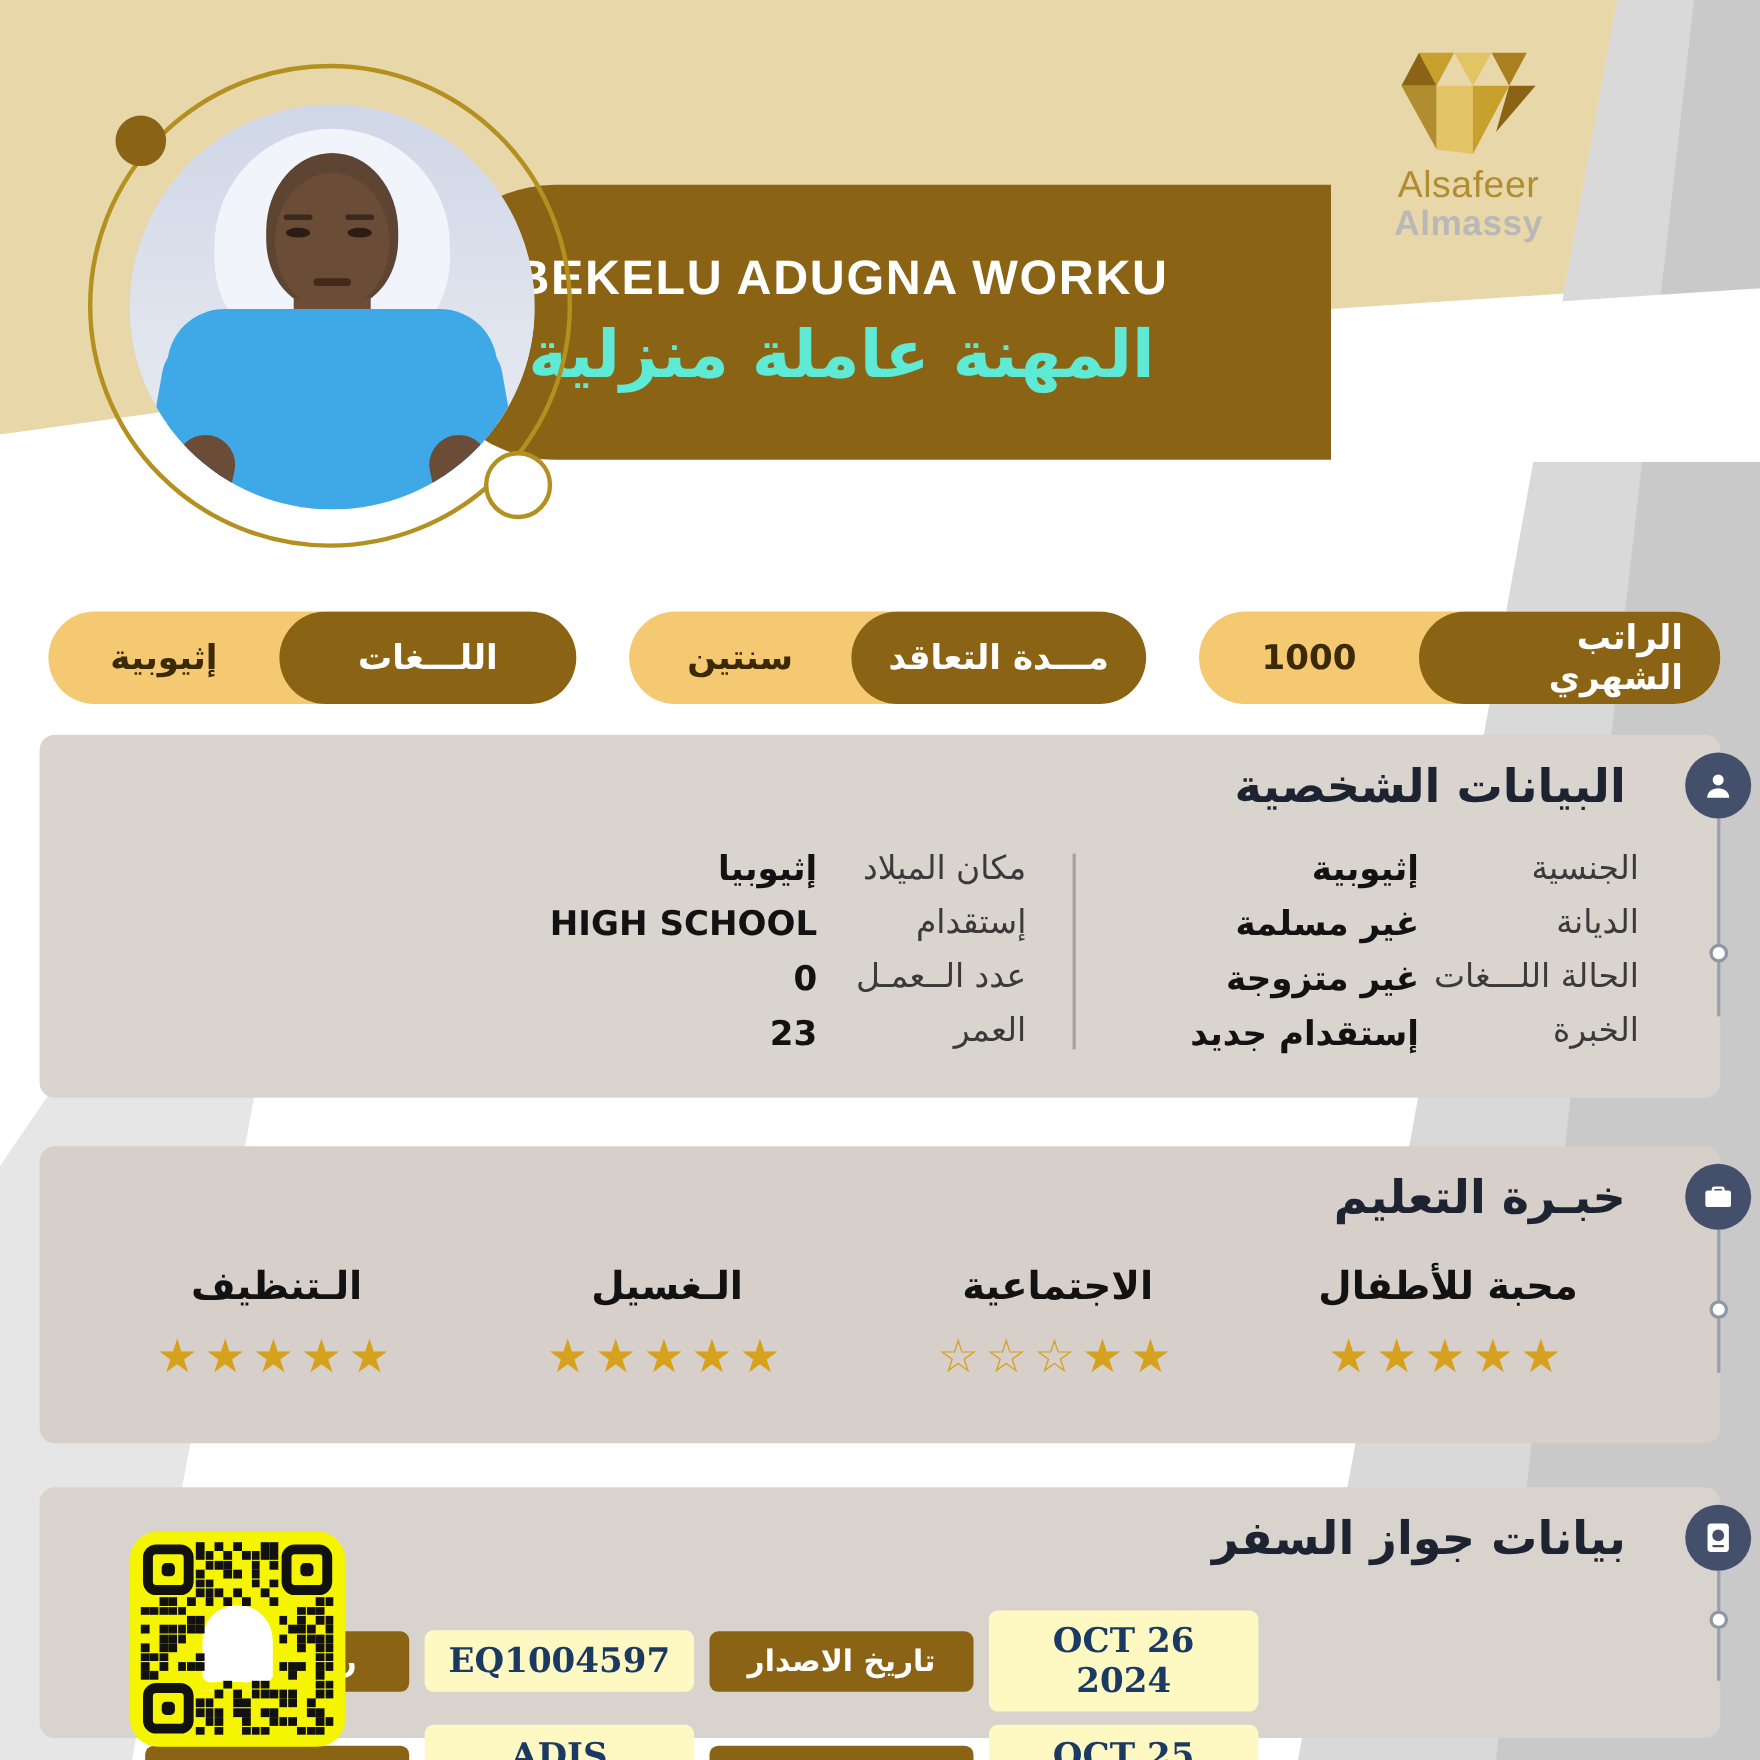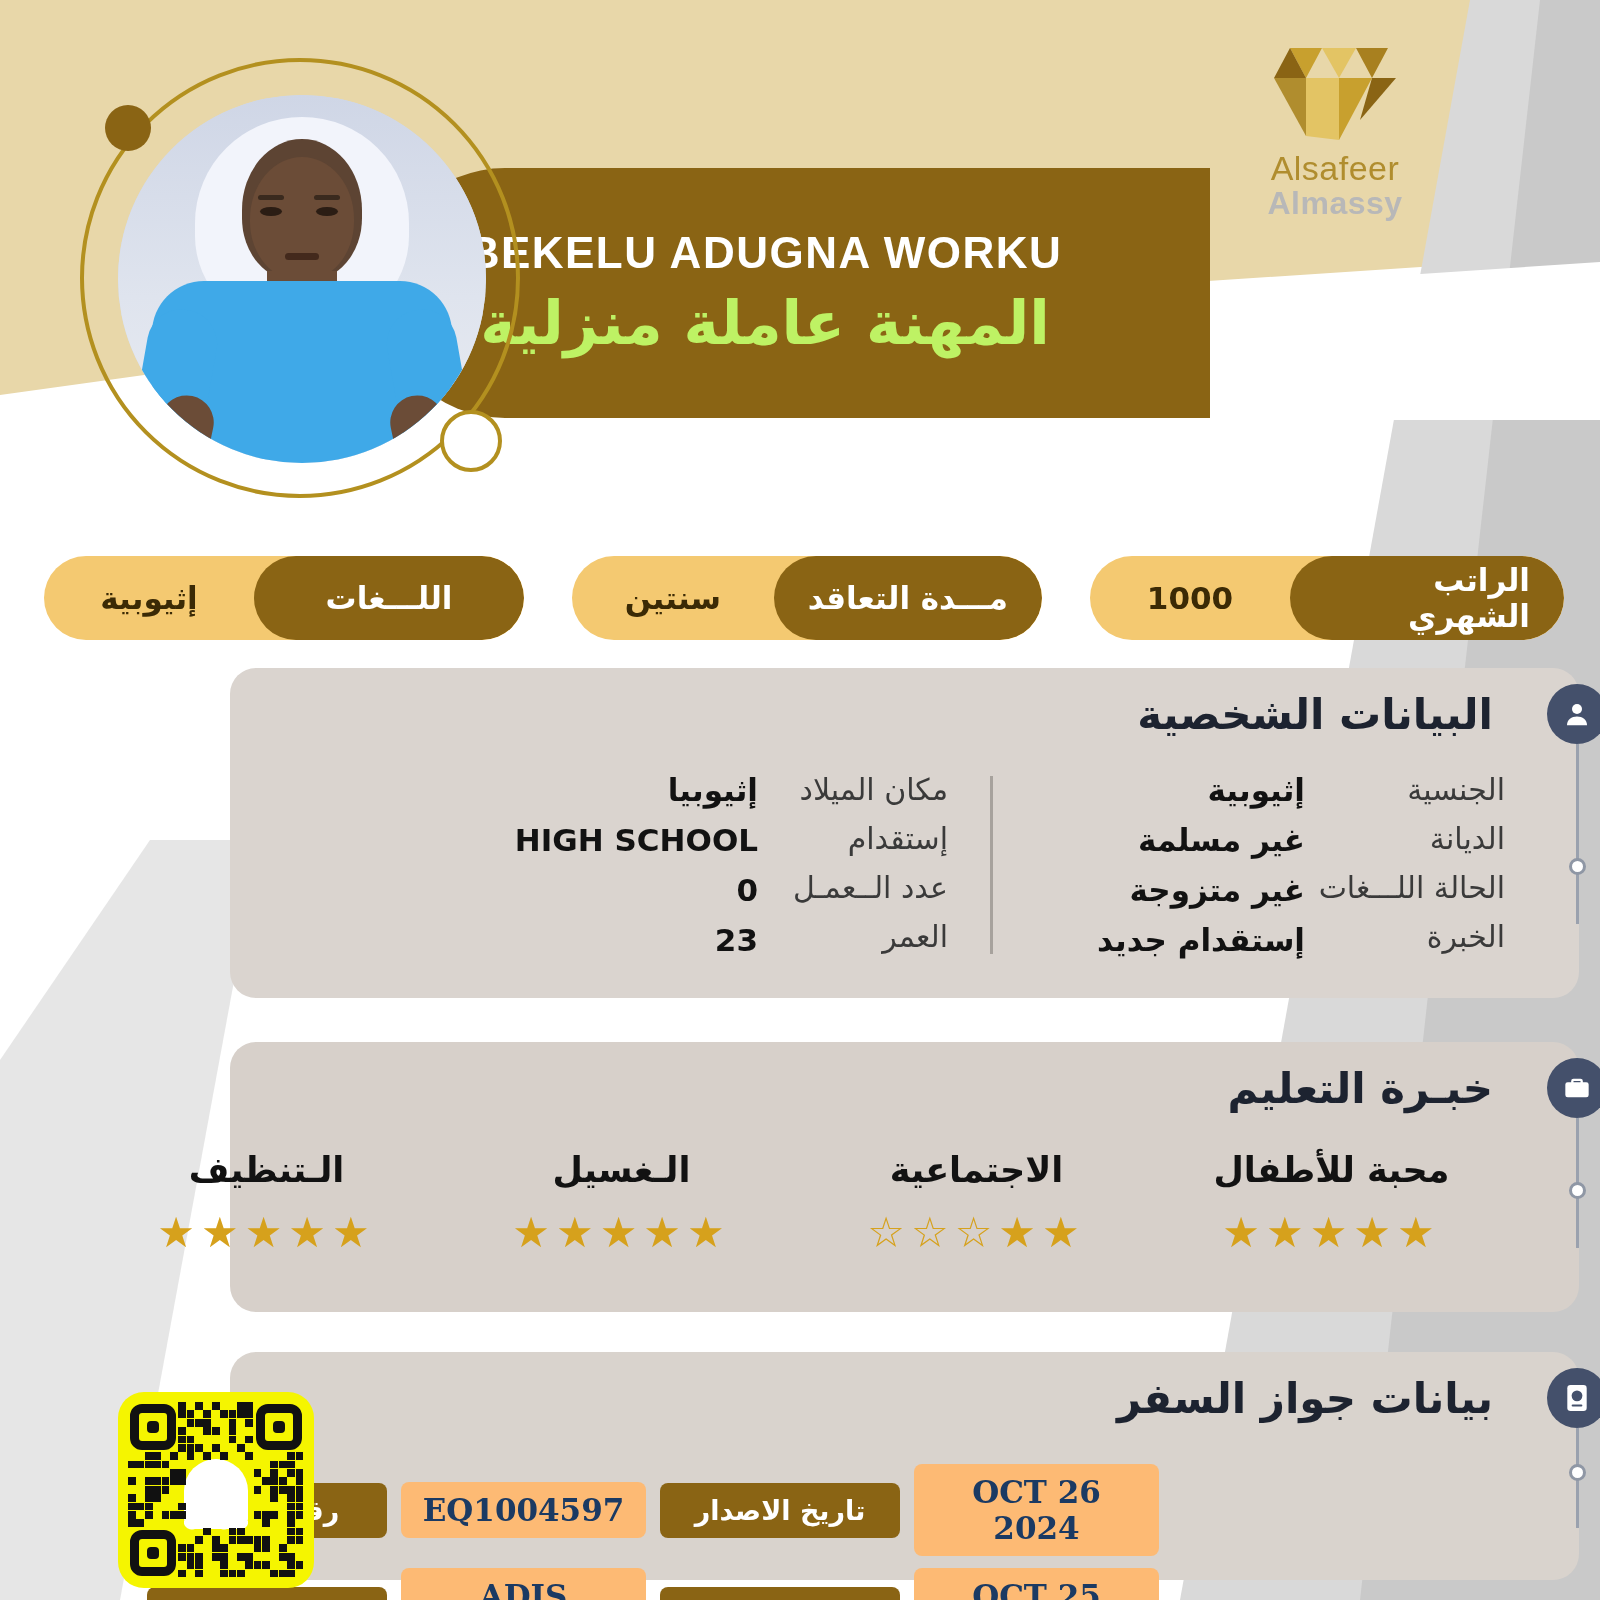--- a/index.html
+++ b/index.html
@@ -72,21 +72,21 @@
     display: flex; flex-direction: column;
     align-items: center; justify-content: center;
     padding-right: 60px;
   }
   .name-en {
     color: #ffffff; font-weight: 700; font-size: 44px;
     letter-spacing: 1.5px; font-family: "Liberation Sans", sans-serif;
     margin-bottom: 10px;
   }
   .name-ar {
-    color: #bef264; font-weight: 700; font-size: 60px;
+    color: #5eead4; font-weight: 700; font-size: 60px;
     font-family: "DejaVu Sans", sans-serif;
   }
 
   .photo-ring {
     position: absolute; left: 80px; top: 58px;
     width: 440px; height: 440px;
     border: 4px solid #b3901f;
     border-radius: 50%;
     z-index: 4;
   }
@@ -153,24 +153,24 @@
   .pill.salary .v { flex: 1; }
   .pill.contract { width: 470px; }
   .pill.contract .k { min-width: 268px; }
   .pill.contract .v { flex: 1; }
   .pill.lang { width: 480px; }
   .pill.lang .k { min-width: 270px; }
   .pill.lang .v { flex: 1; }
 
   
   .section {
-    position: absolute; right: 21px;
-    width: 1349px;
+    position: absolute; right: 36px;
+    width: 1528px;
     background: #dcd6d1;
-    border-radius: 26px;
+    border-radius: 14px;
     z-index: 3;
   }
   #sec-personal { top: 668px; height: 330px; background:#dad4cf; }
   #sec-work     { top: 1042px; height: 270px; background:#d7d0ca; }
   #sec-passport { top: 1352px; height: 228px; background:#d9d3cd; }
 
   .sec-title {
     position: absolute; right: 86px; top: 22px;
     color: #1d2330; font-weight: 700; font-size: 42px;
   }
@@ -221,21 +221,21 @@
   .pp-grid {
     position: absolute; right: 420px; top: 112px;
     display: flex; flex-direction: column; gap: 12px;
   }
   .pp-row { display: flex; flex-direction: row; gap: 14px; align-items: center; }
   .pp-k {
     background: #8a6414; color:#ffffff; font-weight: 700; font-size: 27px;
     border-radius: 8px; padding: 12px 16px; width: 240px; text-align: center;
   }
   .pp-v {
-    background: #fdba74; color:#1b3a63; font-weight: 700; font-size: 31px;
+    background: #fef9c3; color:#1b3a63; font-weight: 700; font-size: 31px;
     border-radius: 8px; padding: 10px 16px; width: 245px; text-align: center;
     font-family: "DejaVu Serif", "Liberation Serif", serif;
   }
   .pp-v.dt { color:#1b3a63; }
 
   .qr {
     position: absolute; left: 118px; top: 1392px;
     width: 196px; height: 196px;
     background: #f5f500; border-radius: 26px;
     z-index: 5; padding: 10px;

